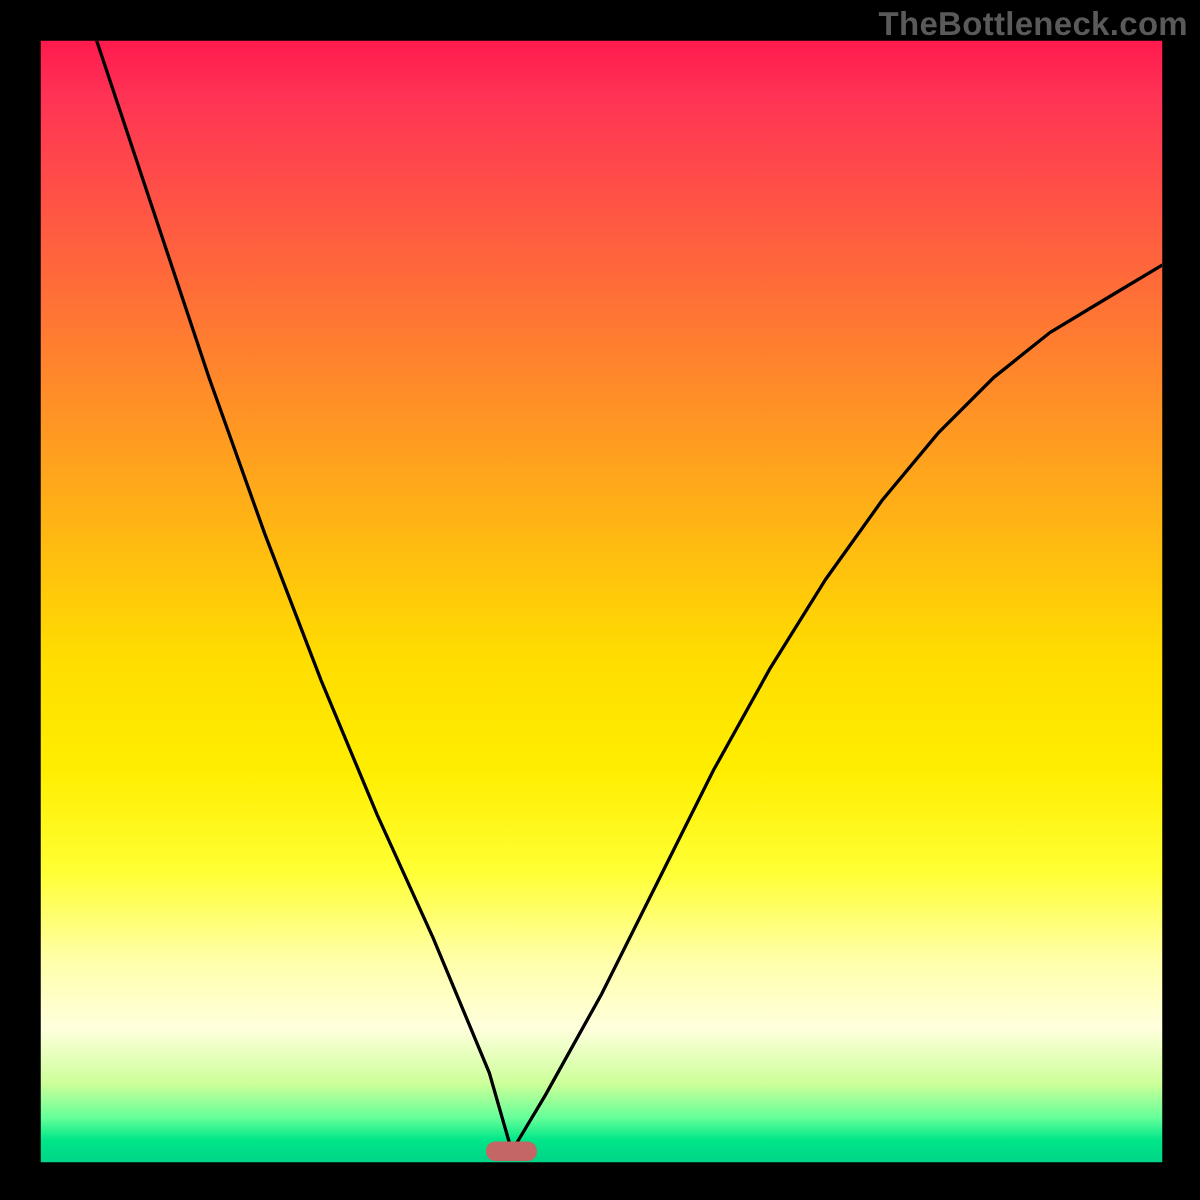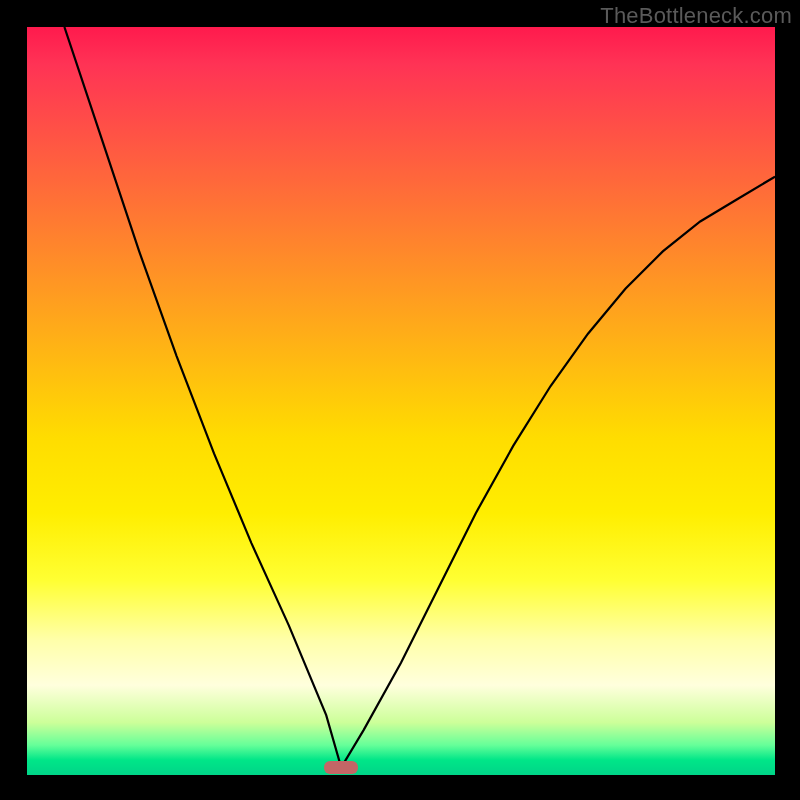--- a/index.html
+++ b/index.html
@@ -65,21 +65,21 @@
       border-radius: 6px;
       width: 34px;
       height: 13px;
     }
     .watermark {
       position: absolute;
       top: 3px;
       right: 8px;
       color: #5a5a5a;
       font-size: 22px;
-      font-weight: 400;
+      font-weight: 700;
       letter-spacing: 0.2px;
       z-index: 10;
     }
   </style>
 </head>
 <body>
 
 <div class="chart-container">
   <div class="watermark">TheBottleneck.com</div>
   <div class="plot-area">

